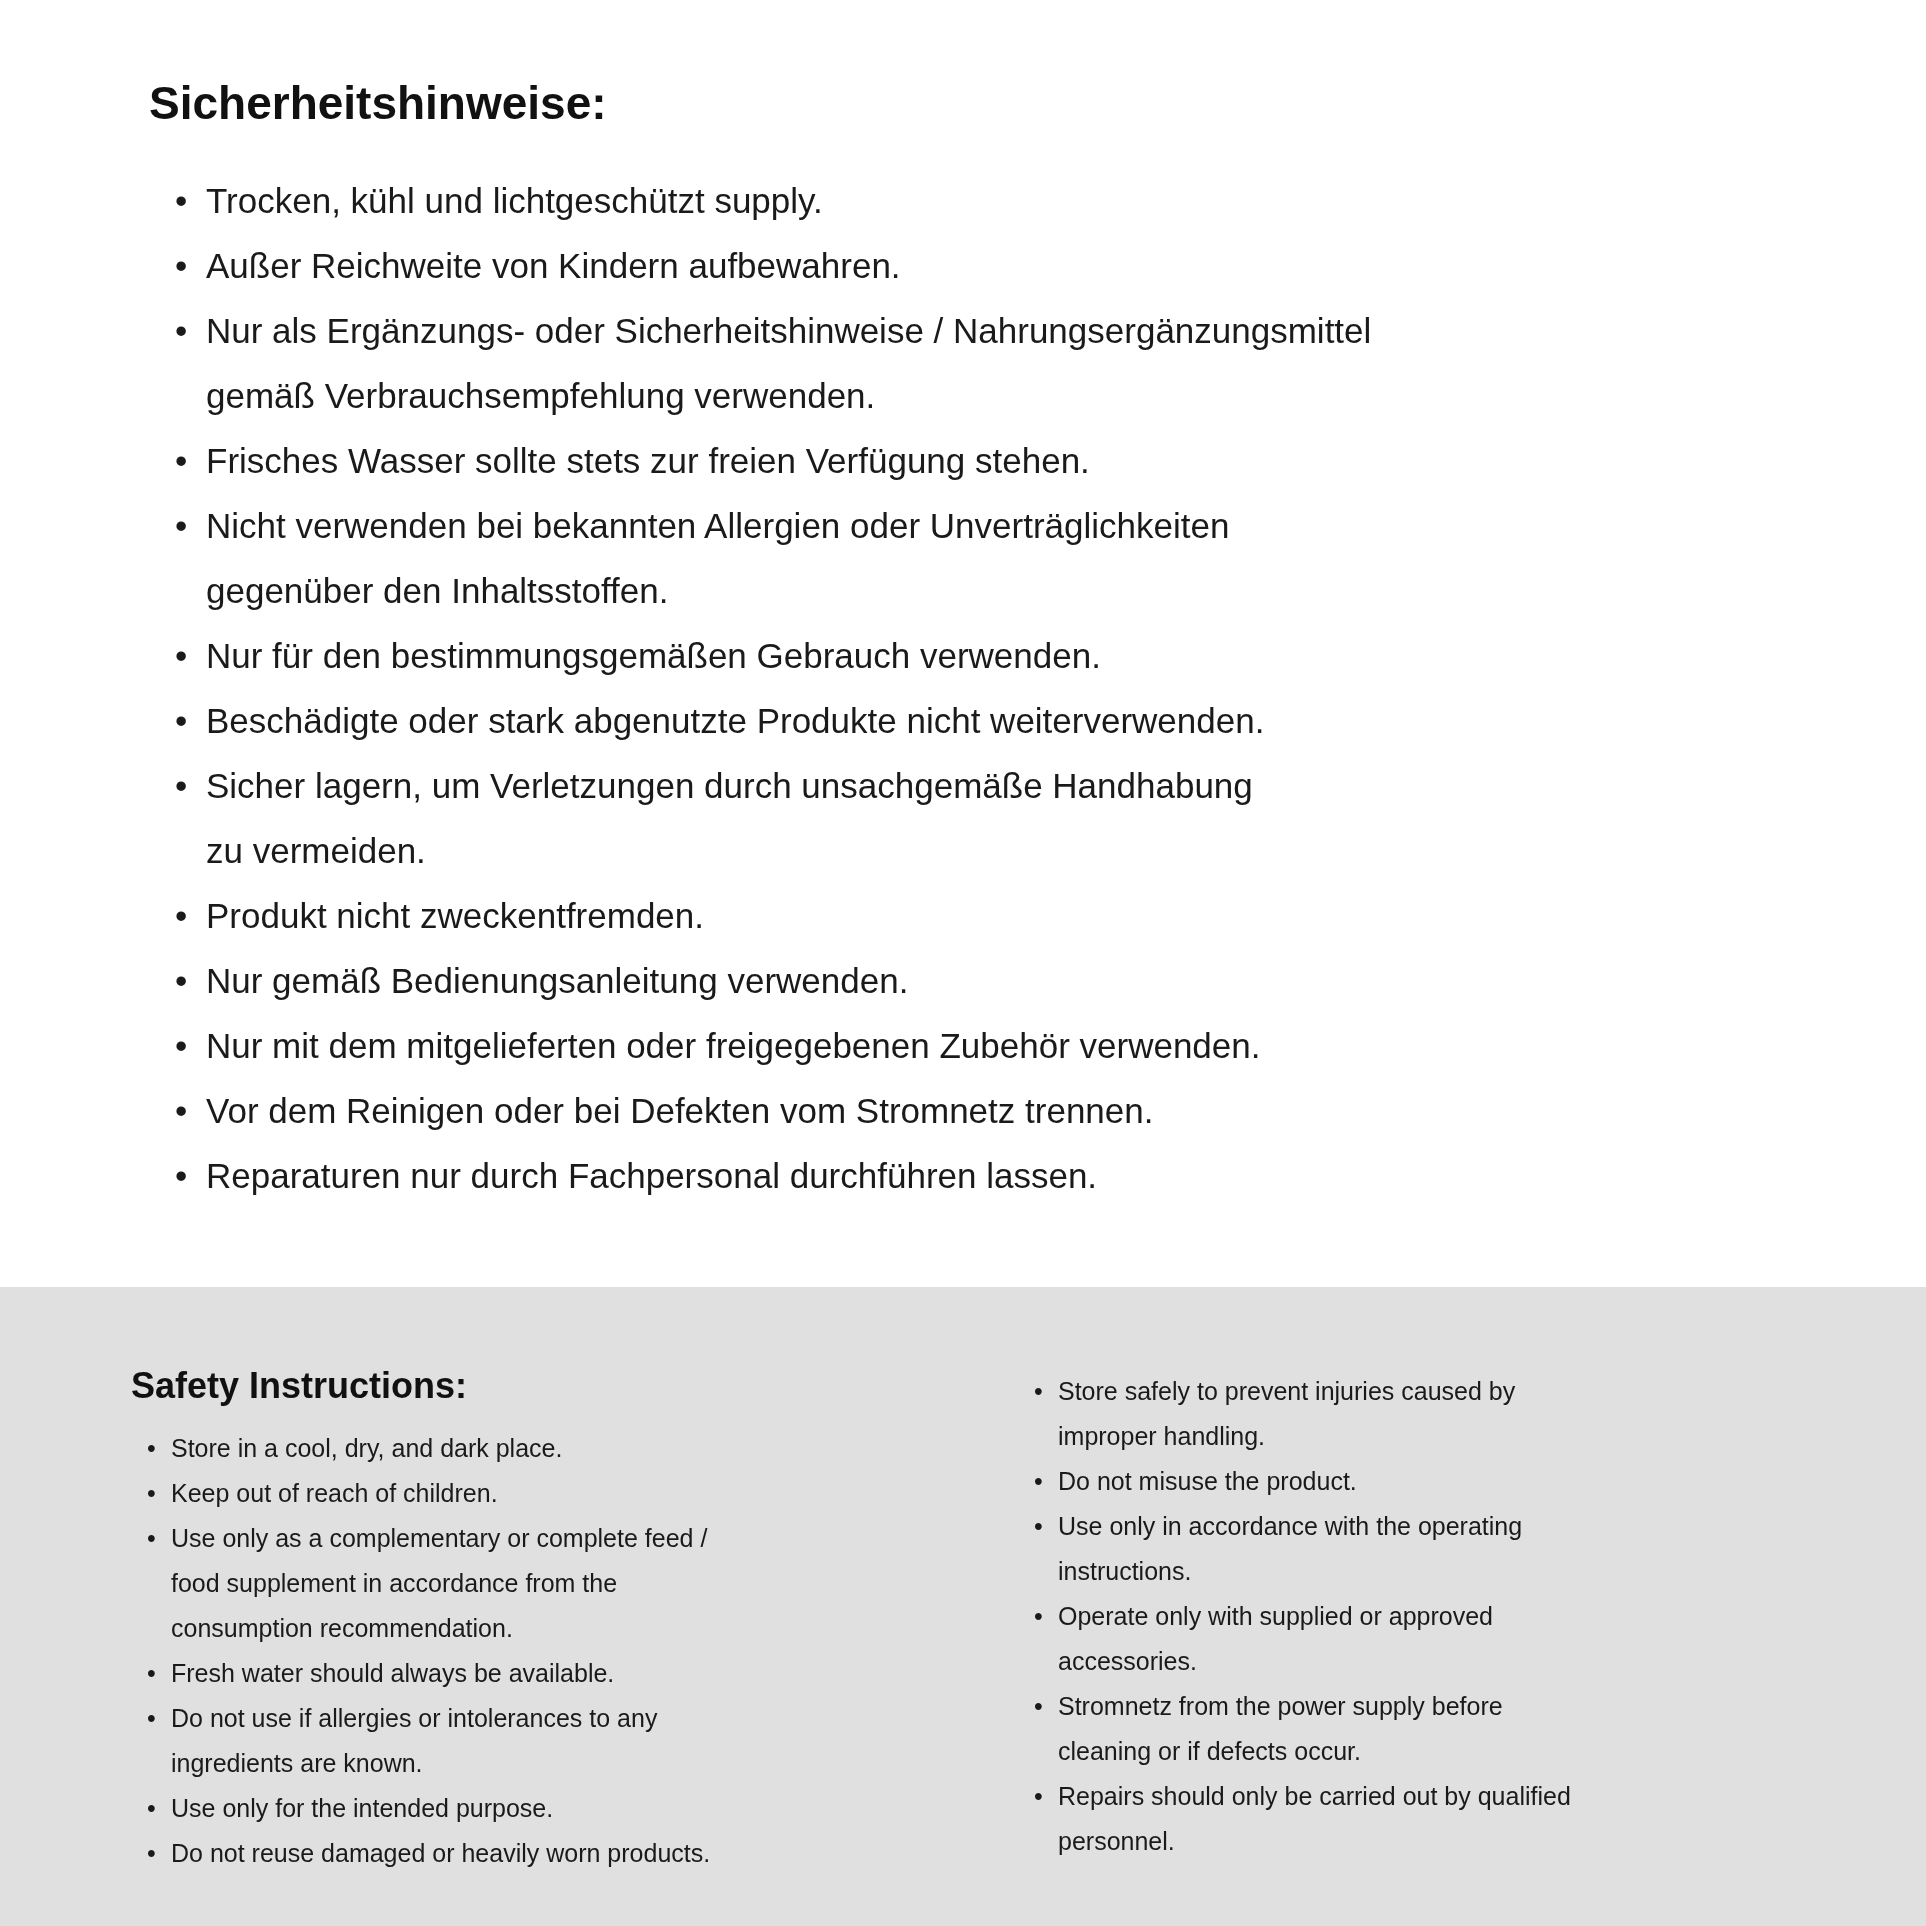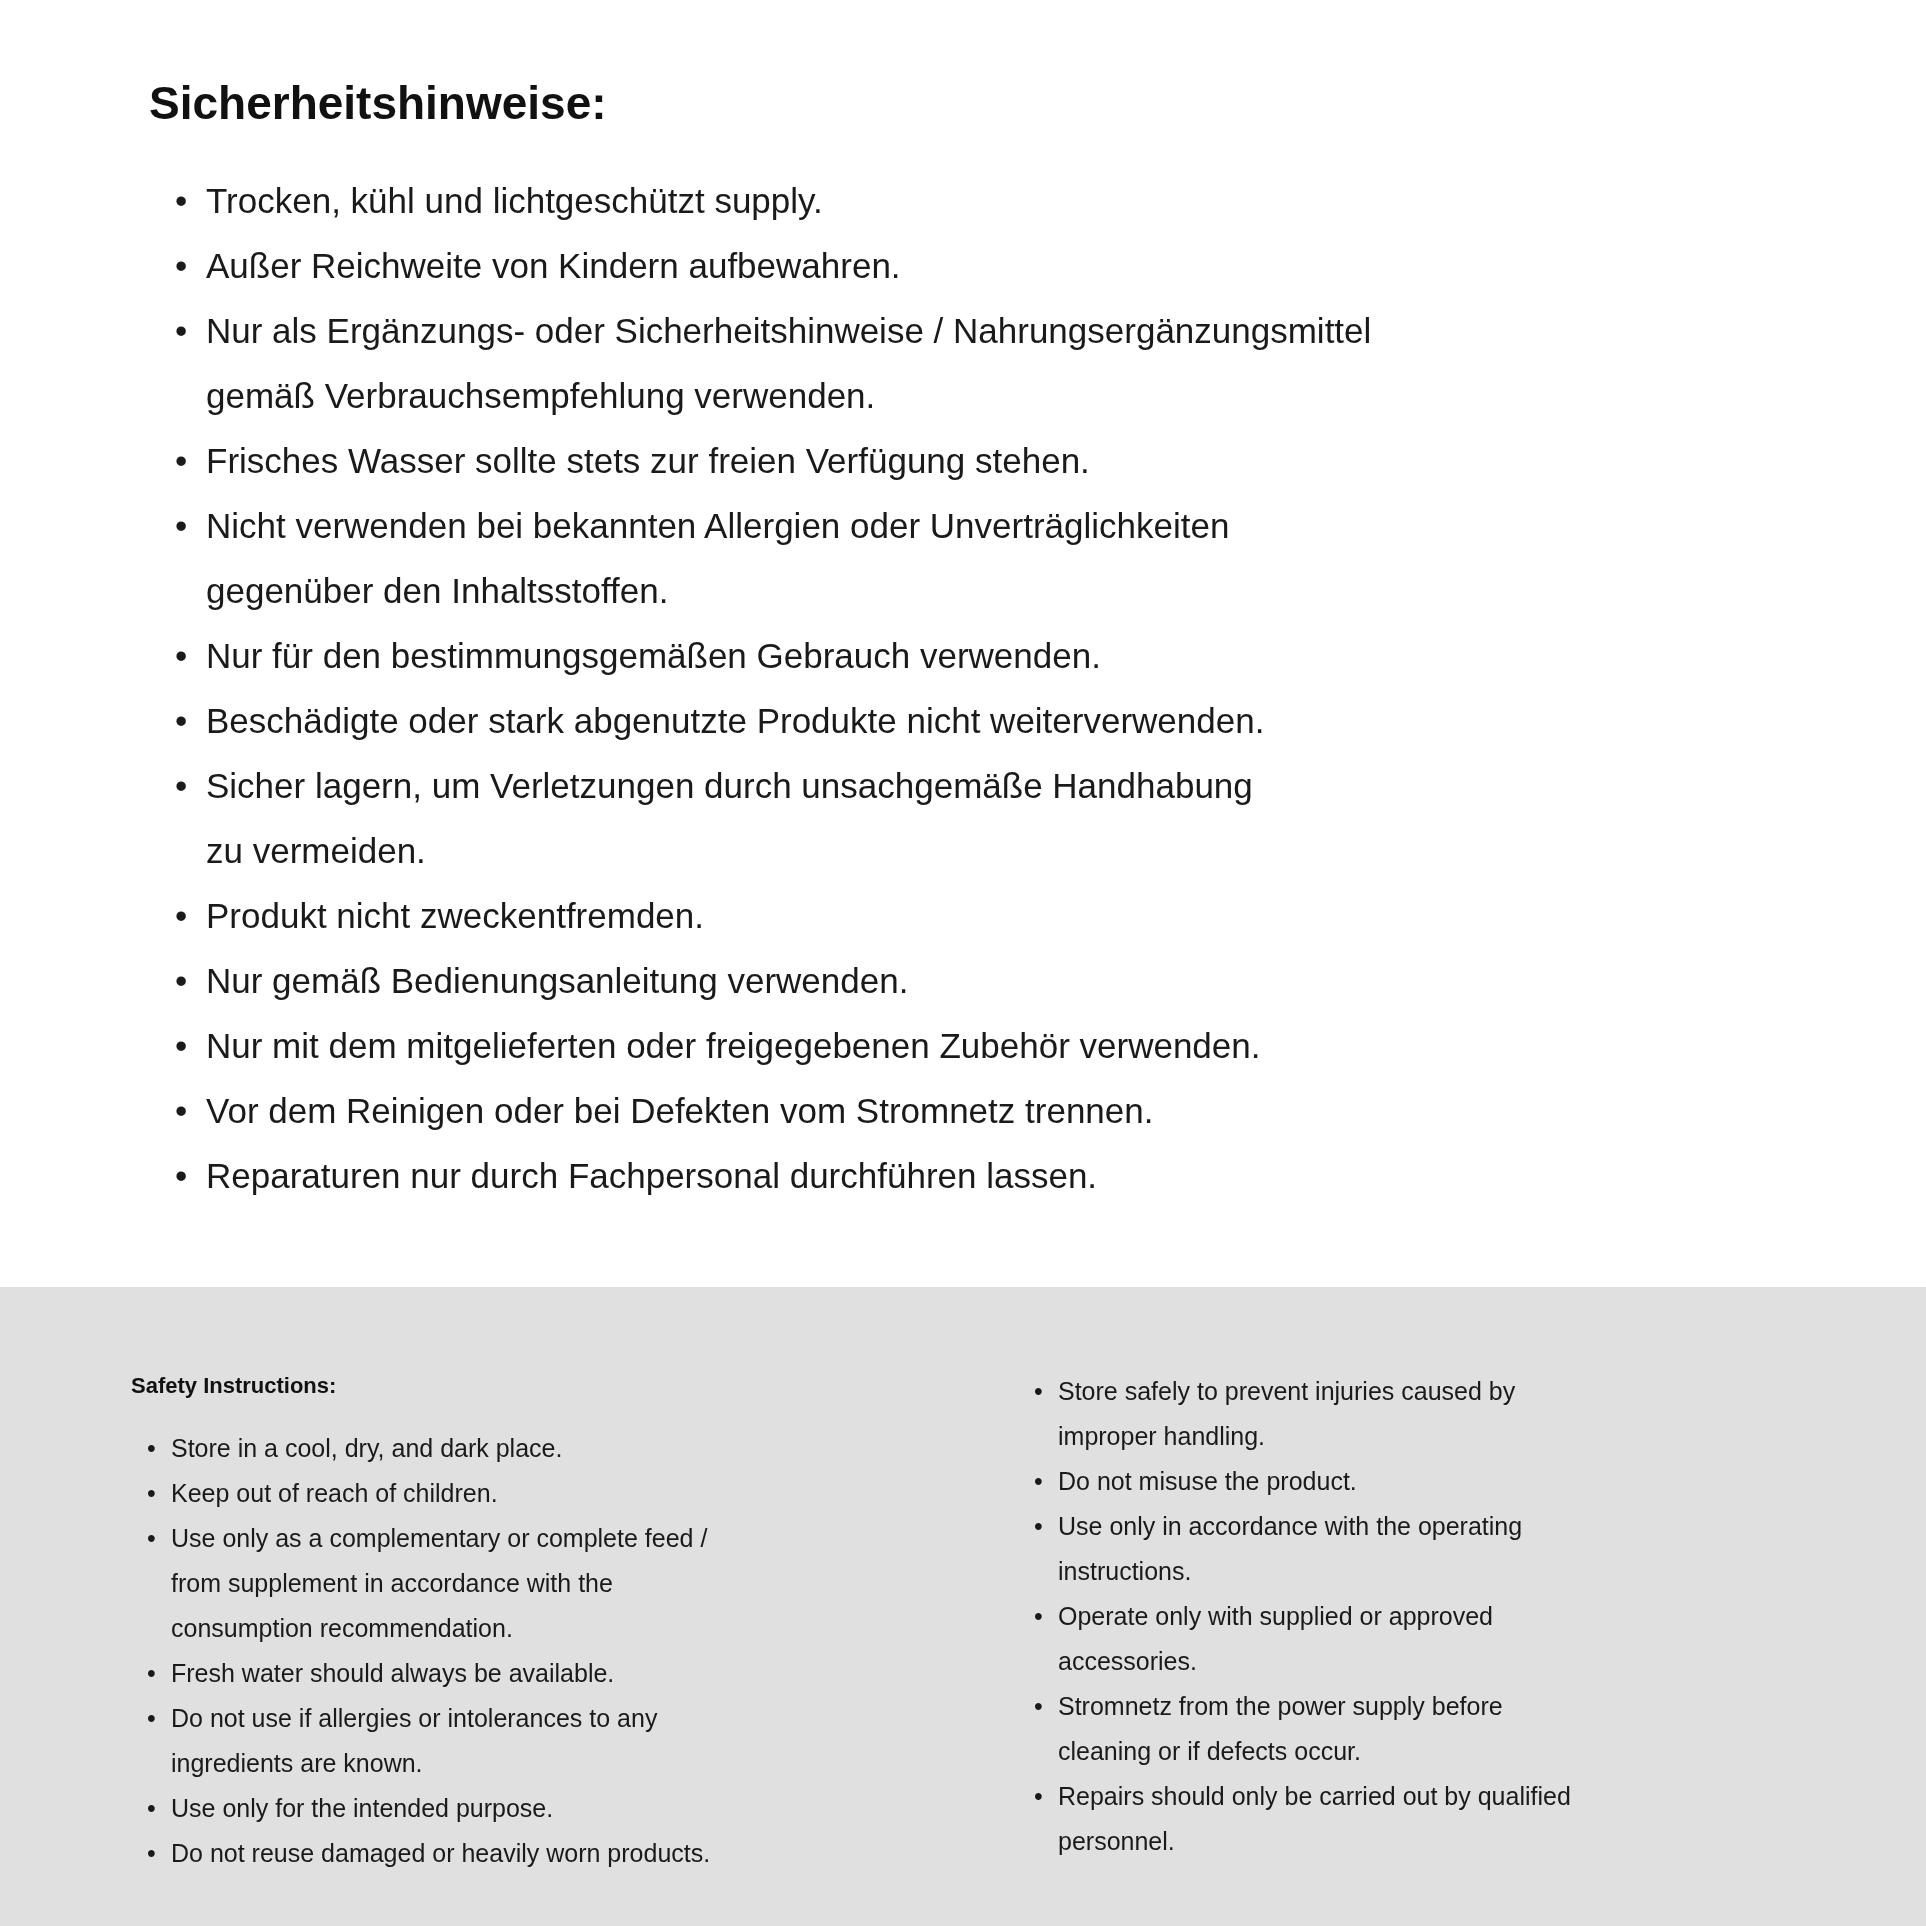--- a/index.html
+++ b/index.html
@@ -53,21 +53,21 @@
     background: #e0e0e0;
     box-sizing: border-box;
     padding: 82px 51px 0 131px;
     display: flex;
     align-items: flex-start;
   }
   .en-col-left  { flex: none; width: 880px; }
   .en-col-right { flex: none; width: 841px; margin-left: 23px; }
   .en-title {
     margin: 0 0 24.4px 0;
-    font-size: 22px;
+    font-size: 36px;
     line-height: 33px;
     font-weight: 700;
     color: #111111;
   }
   .en-list {
     list-style: none;
     margin: 0;
     padding: 0 0 0 16px;
   }
   .en-col-right .en-list { padding-left: 0; }
@@ -159,21 +159,21 @@
           <span class="marker">•</span>
           <span class="txt">Store in a cool, dry, and dark place.</span>
         </li>
         <li class="en-item">
           <span class="marker">•</span>
           <span class="txt">Keep out of reach of children.</span>
         </li>
         <li class="en-item">
           <span class="marker">•</span>
           <span class="txt">Use only as a complementary or complete feed /
-from supplement in accordance with the
+food supplement in accordance from the
 consumption recommendation.</span>
         </li>
         <li class="en-item">
           <span class="marker">•</span>
           <span class="txt">Fresh water should always be available.</span>
         </li>
         <li class="en-item">
           <span class="marker">•</span>
           <span class="txt">Do not use if allergies or intolerances to any
 ingredients are known.</span>

